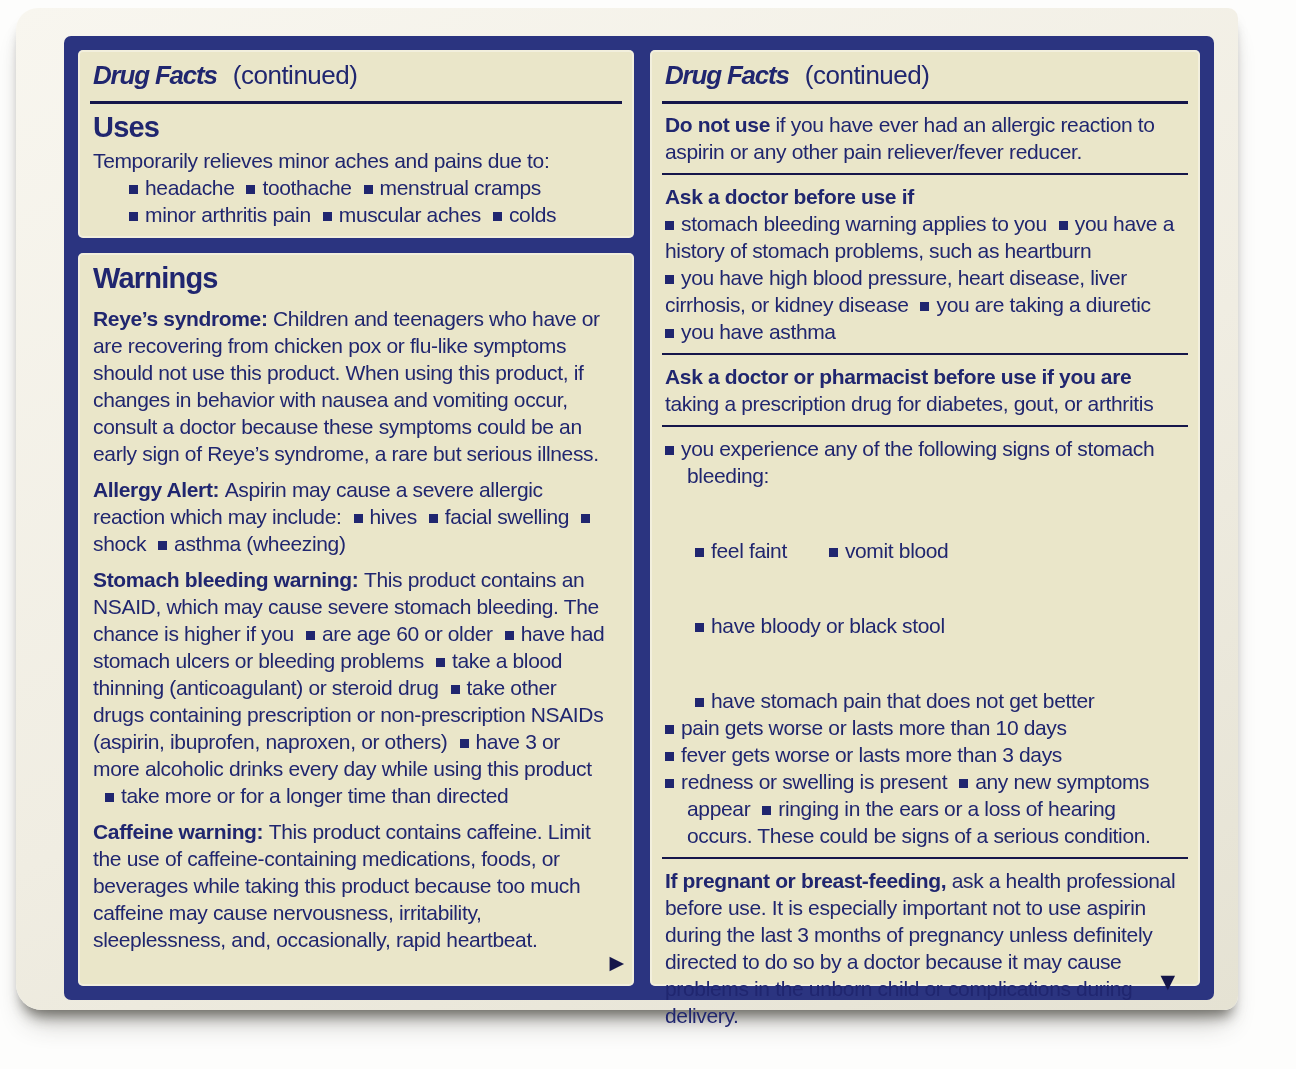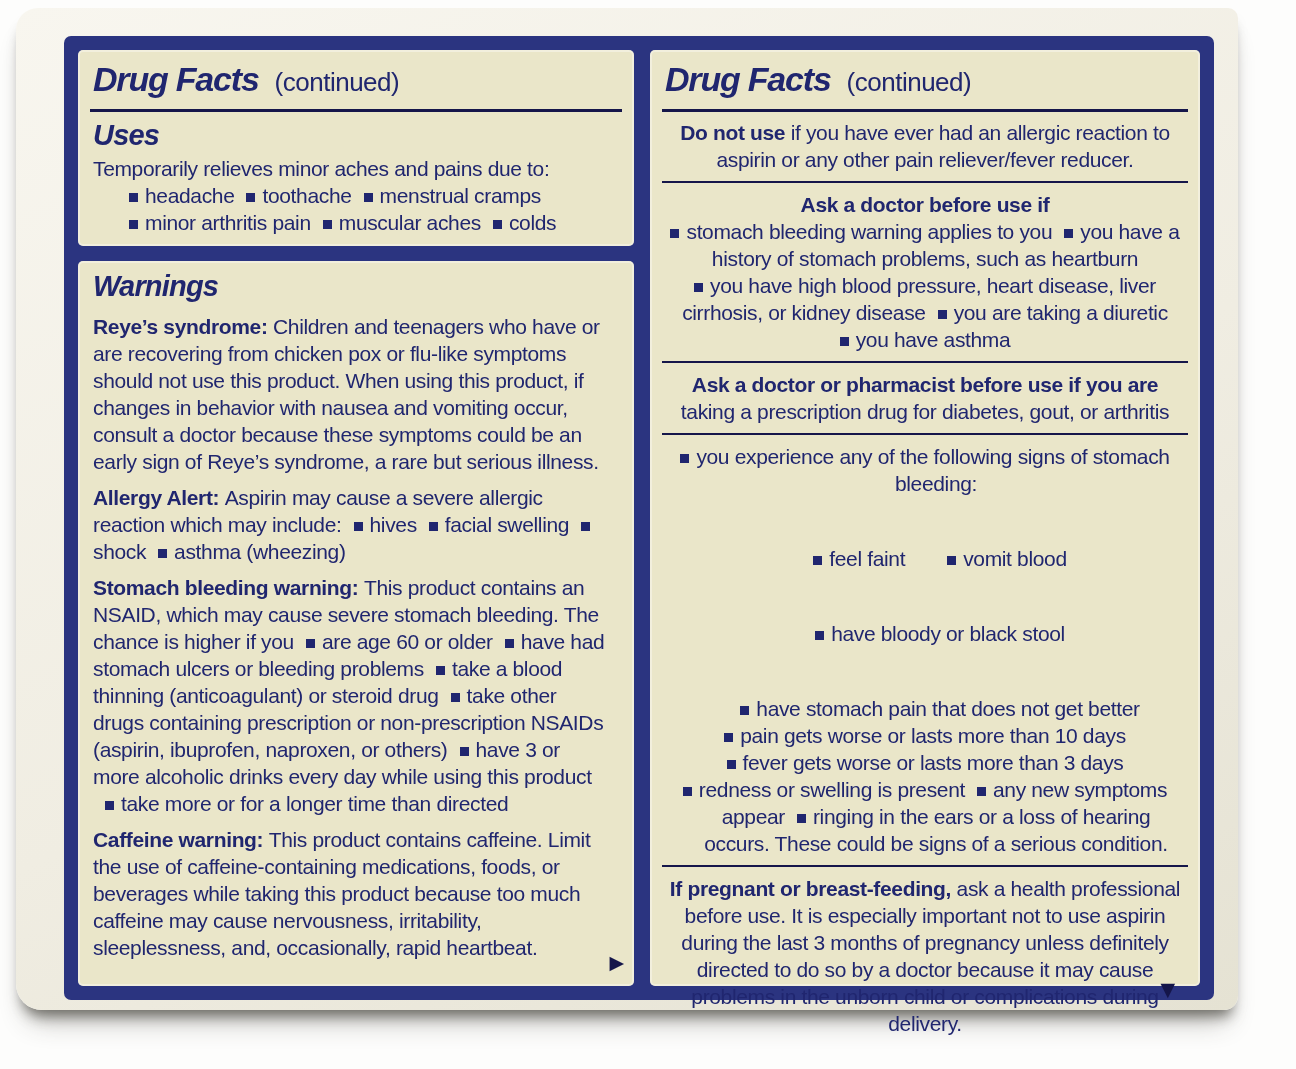--- a/index.html
+++ b/index.html
@@ -26,25 +26,25 @@
   .panel {
     background:#eae6c9; border-radius:5px;
     box-shadow: inset 0 0 0 2px rgba(255,255,255,.38);
     padding:8px 15px 10px 15px;
     position:relative;
   }
   .panel-warnings { flex:1; }
   .panel-right { flex:1; }
   
   .df-header { padding:2px 0 5px 0; }
-  .df-title { font-weight:700; font-style:italic; font-size:34px; letter-spacing:-1.2px; }
+  .df-title { font-weight:700; font-style:italic; font-size:26px; letter-spacing:-1.2px; }
   .df-cont  { font-size:26px; letter-spacing:-0.5px; margin-left:16px; }
   .rule { border-top:3px solid #15164a; margin:5px -3px 7px -3px; height:0; }
   .rule-sec { border-top:2.5px solid #15164a; margin:8px -3px 8px -3px; height:0; }
-  .sec-heading { font-weight:700; font-style:italic; font-size:29px; letter-spacing:-0.8px; line-height:1.15; margin:1px 0 3px 0; }
+  .sec-heading { font-weight:700; font-size:29px; letter-spacing:-0.8px; line-height:1.15; margin:1px 0 3px 0; }
   
   .tb { font-size:21px; line-height:27px; letter-spacing:-0.35px; margin:2px 0; }
   .tb .bold { font-weight:700; }
   .para { margin:9px 12px 9px 0; }
   .tight { margin:0; }
   .indent1 { padding-left:36px; }
   .hang1 { padding-left:22px; text-indent:-22px; }
   .hang2 { padding-left:52px; text-indent:-22px;margin-top:48px; }
   .sq {
     display:inline-block; width:9px; height:9px; background:#20266f;
@@ -52,21 +52,21 @@
   }
   .tb .sq:first-child { margin-left:0; }
   .hang1 .sq:first-child, .hang2 .sq:first-child { margin-left:0; }
   .sp { display:inline-block; width:30px; }
   .arrow {
     position:absolute; right:10px; color:#15164a; font-size:19px; line-height:1;
     font-family:"DejaVu Sans", sans-serif;
   }
   .arrow-right { bottom:14px; }
   .arrow-down { bottom:38px; }
-  .section { position:relative;text-align:center; }
+  .section { position:relative; }
 </style>
 </head>
 <body>
 
 <div class="box">
   <div class="face">
 
     <div class="col-left">
       <div class="panel panel-uses">
         <div class="df-header">

